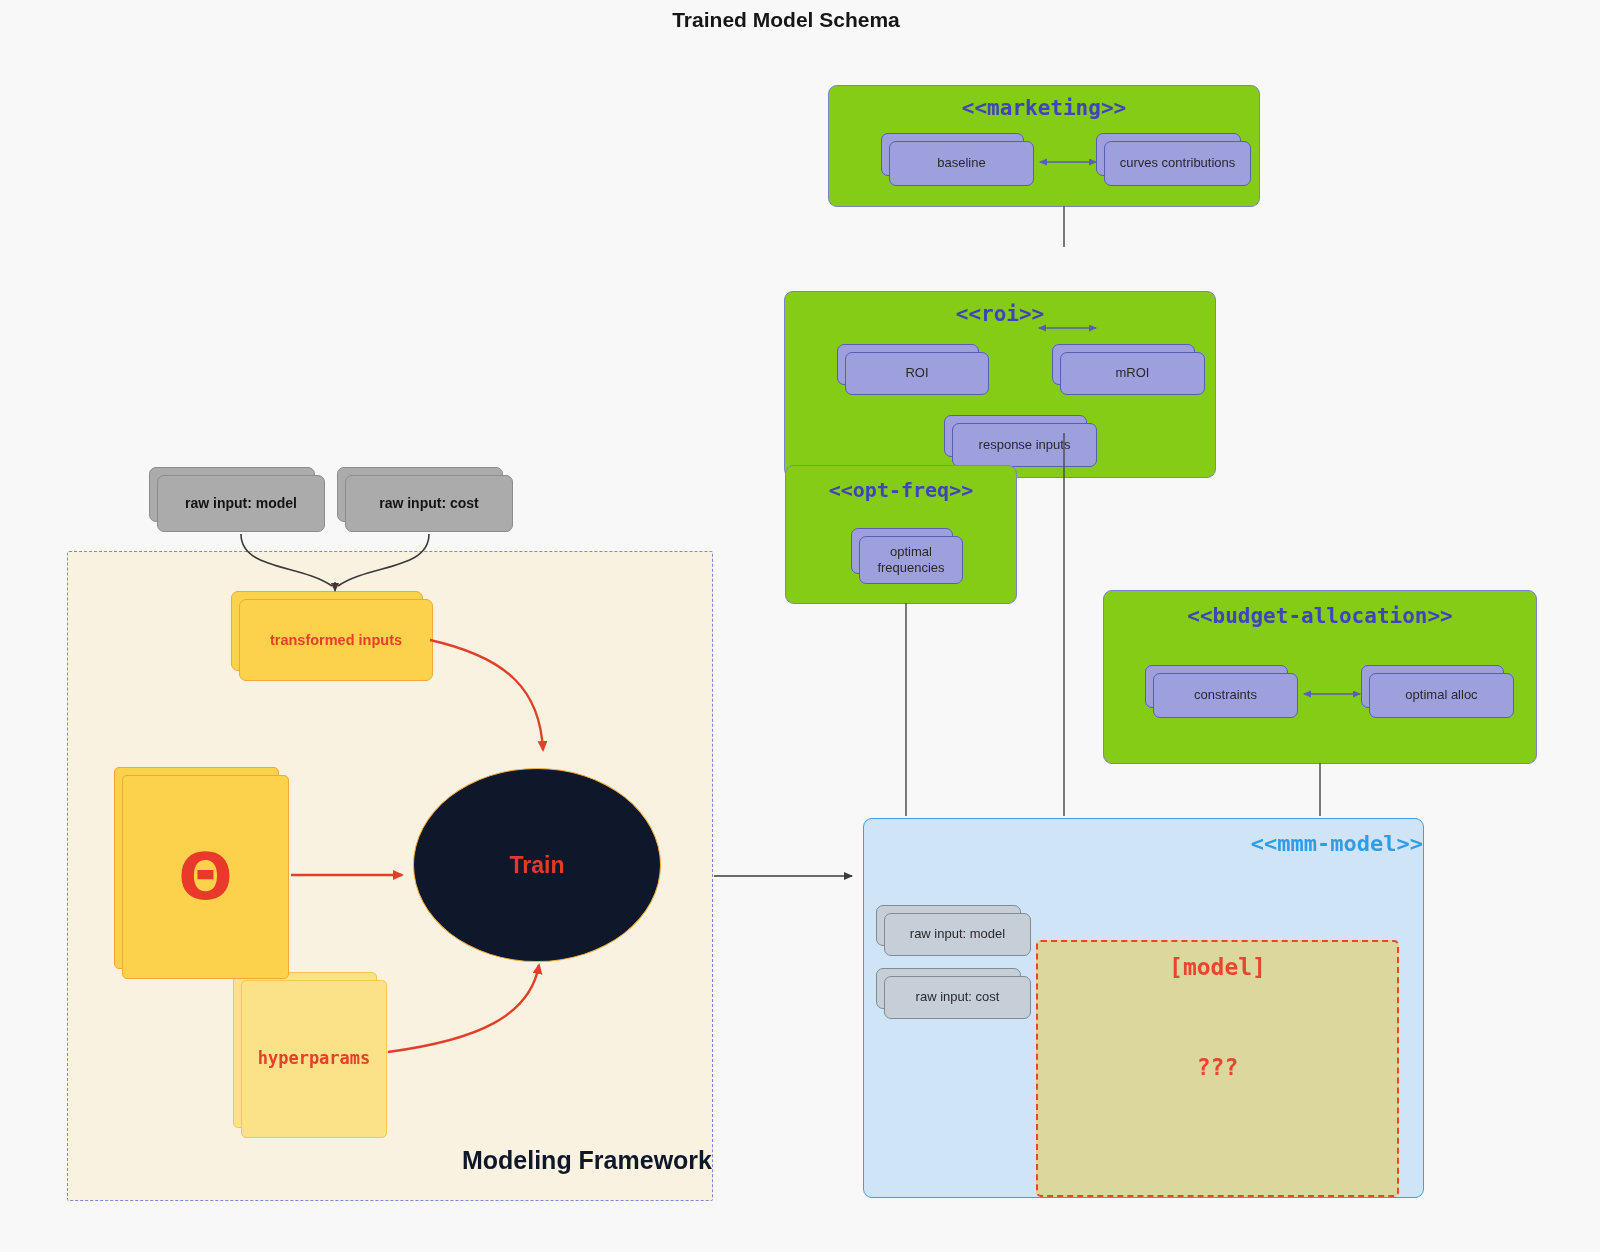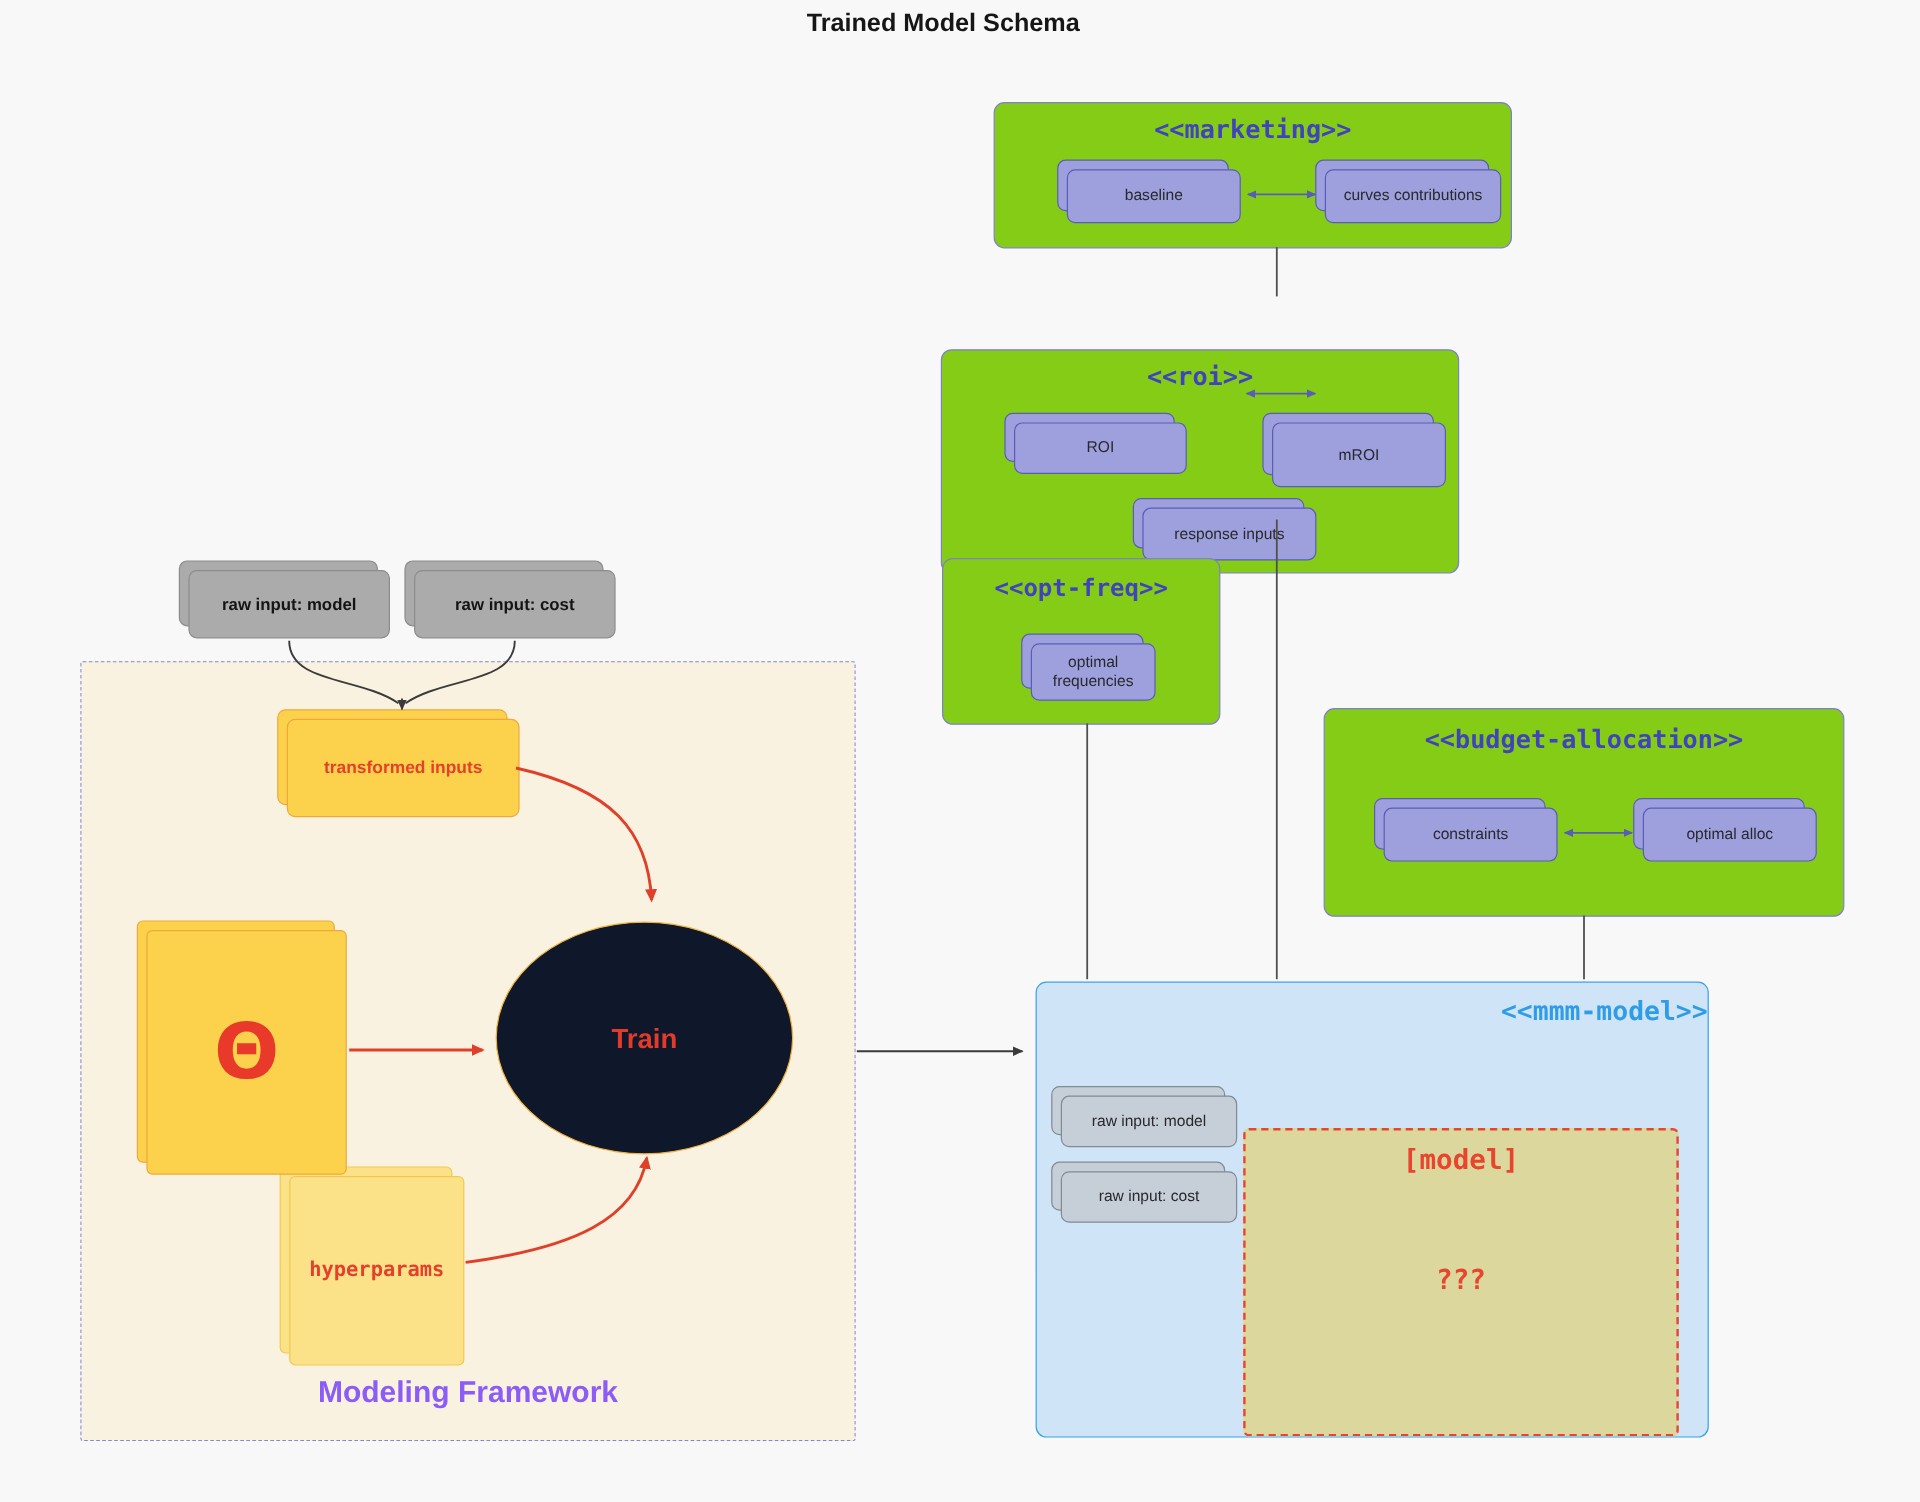--- a/index.html
+++ b/index.html
@@ -33,21 +33,21 @@
   .gray-dark{background:#ababab;border:1.5px solid #8c8c8c;font-weight:bold;font-size:14px;color:#141414;}
   .gray-light{background:#c6cfd7;border:1.5px solid #7f8b95;}
   .yellow{background:#fcd24c;border:1.5px solid #eda93c;}
   .yellow-light{background:#fbe187;border:1.5px solid #f2c94d;}
 
   
   .n-baseline{left:60px;top:55px;width:145px;height:45px;}
   .n-channel{left:275px;top:55px;width:147px;height:45px;}
   
   .n-roi{left:60px;top:60px;width:144px;height:43px;}
-  .n-mroi{left:275px;top:60px;width:145px;height:54px;}
+  .n-mroi{left:275px;top:60px;width:145px;height:43px;}
   .n-response{left:167px;top:131px;width:145px;height:44px;}
   
   .n-optfr{left:73px;top:70px;width:104px;height:48px;padding:2px;}
   
   .n-constraints{left:49px;top:82px;width:145px;height:45px;}
   .n-optalloc{left:265px;top:82px;width:145px;height:45px;}
   
   .n-rawmodel2{left:20px;top:94px;width:147px;height:43px;}
   .n-rawcost2{left:20px;top:157px;width:147px;height:43px;}
   .model-box{position:absolute;left:172px;top:85px;width:363px;height:257px;background:#dcd79c;
@@ -65,22 +65,22 @@
   .framework{position:absolute;left:67px;top:551px;width:646px;height:650px;background:#faf2e0;
              border:1.6px dashed #8286d8;border-radius:2px;z-index:0;box-sizing:border-box;}
   .n-transformed{left:171px;top:47px;width:194px;height:82px;font-weight:bold;font-size:14.5px;color:#e5402b;}
   .n-theta{left:54px;top:223px;width:167px;height:204px;border-radius:5px;}
   .theta-glyph{font-family:"DejaVu Sans",sans-serif;font-weight:bold;font-size:64px;color:#e8392a;}
   .n-train{position:absolute;left:345px;top:216px;width:248px;height:194px;border-radius:50%;
            background:#0f172a;border:1.5px solid #f2b240;display:flex;align-items:center;justify-content:center;
            font-size:23px;font-weight:bold;color:#e23b2b;box-sizing:border-box;}
   .n-hyper{left:173px;top:428px;width:146px;height:158px;border-radius:5px;
            font-family:"DejaVu Sans Mono",monospace;font-weight:bold;font-size:17px;color:#e5402b;}
-  .fw-label{position:absolute;left:0;bottom:25px;width:100%;text-align:center;
-            font-size:25px;font-weight:bold;color:#8b5cf6;}
+  .fw-label{position:absolute;left:0;bottom:25px;width:100%;text-align:right;
+            font-size:25px;font-weight:bold;color:#0f172a;}
 
   
   .overlay{position:absolute;left:0;top:0;width:1600px;height:1252px;z-index:6;pointer-events:none;}
 </style>
 </head>
 <body>
 
 <div class="canvas">
 
   <div class="diagram-title">Trained Model Schema</div>

